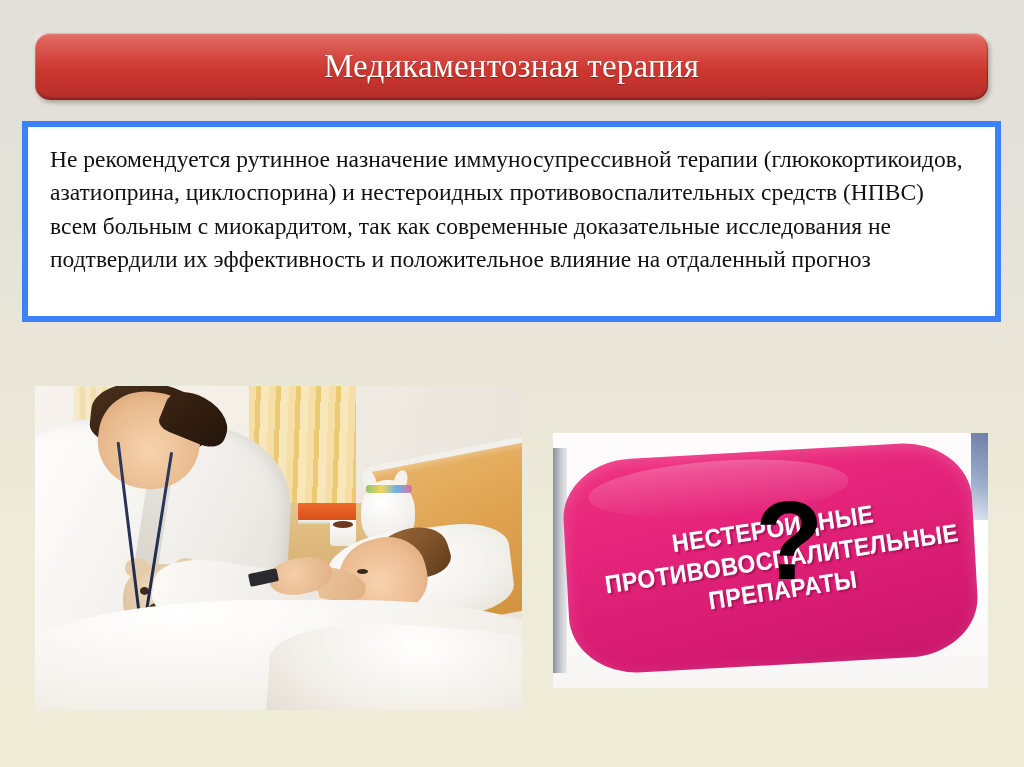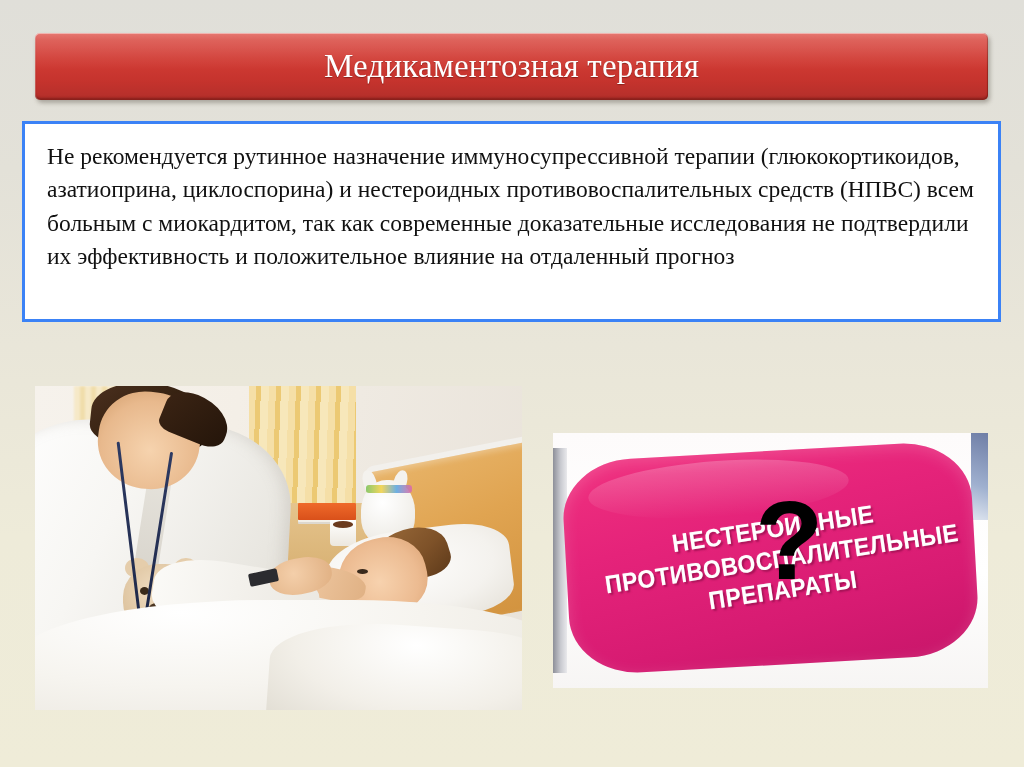--- a/index.html
+++ b/index.html
@@ -13,21 +13,21 @@
         #e9e6d9 45%,
         #eeebd9 70%,
         #efecd8 100%);
     position:relative;
   }
 
   
   .title-banner{
     position:absolute; left:35px; top:33px;
     width:953px; height:67px;
-    border-radius:5px;
+    border-radius:15px;
     background:
       linear-gradient(180deg,
         #e0564e 0%,
         #d8453d 10%,
         #cf3a33 45%,
         #c5332d 72%,
         #b8302b 92%,
         #a82c27 100%);
     box-shadow:
       inset 0 1px 0 rgba(255,255,255,.45),
@@ -52,21 +52,21 @@
     line-height:1;
     white-space:nowrap;
     text-shadow:0 1px 1px rgba(90,18,14,.55);
   }
 
   
   .text-card{
     position:absolute; left:22px; top:121px;
     width:979px; height:201px;
     background:#ffffff;
-    border:3px solid #3b82f6;
+    border:6px solid #3b82f6;
     padding:16px 22px 10px 22px;
   }
   .body-text{
     font-family:"Liberation Serif", serif;
     font-size:23.5px;
     line-height:33.4px;
     color:#111111;
     text-align:left;
   }
 

